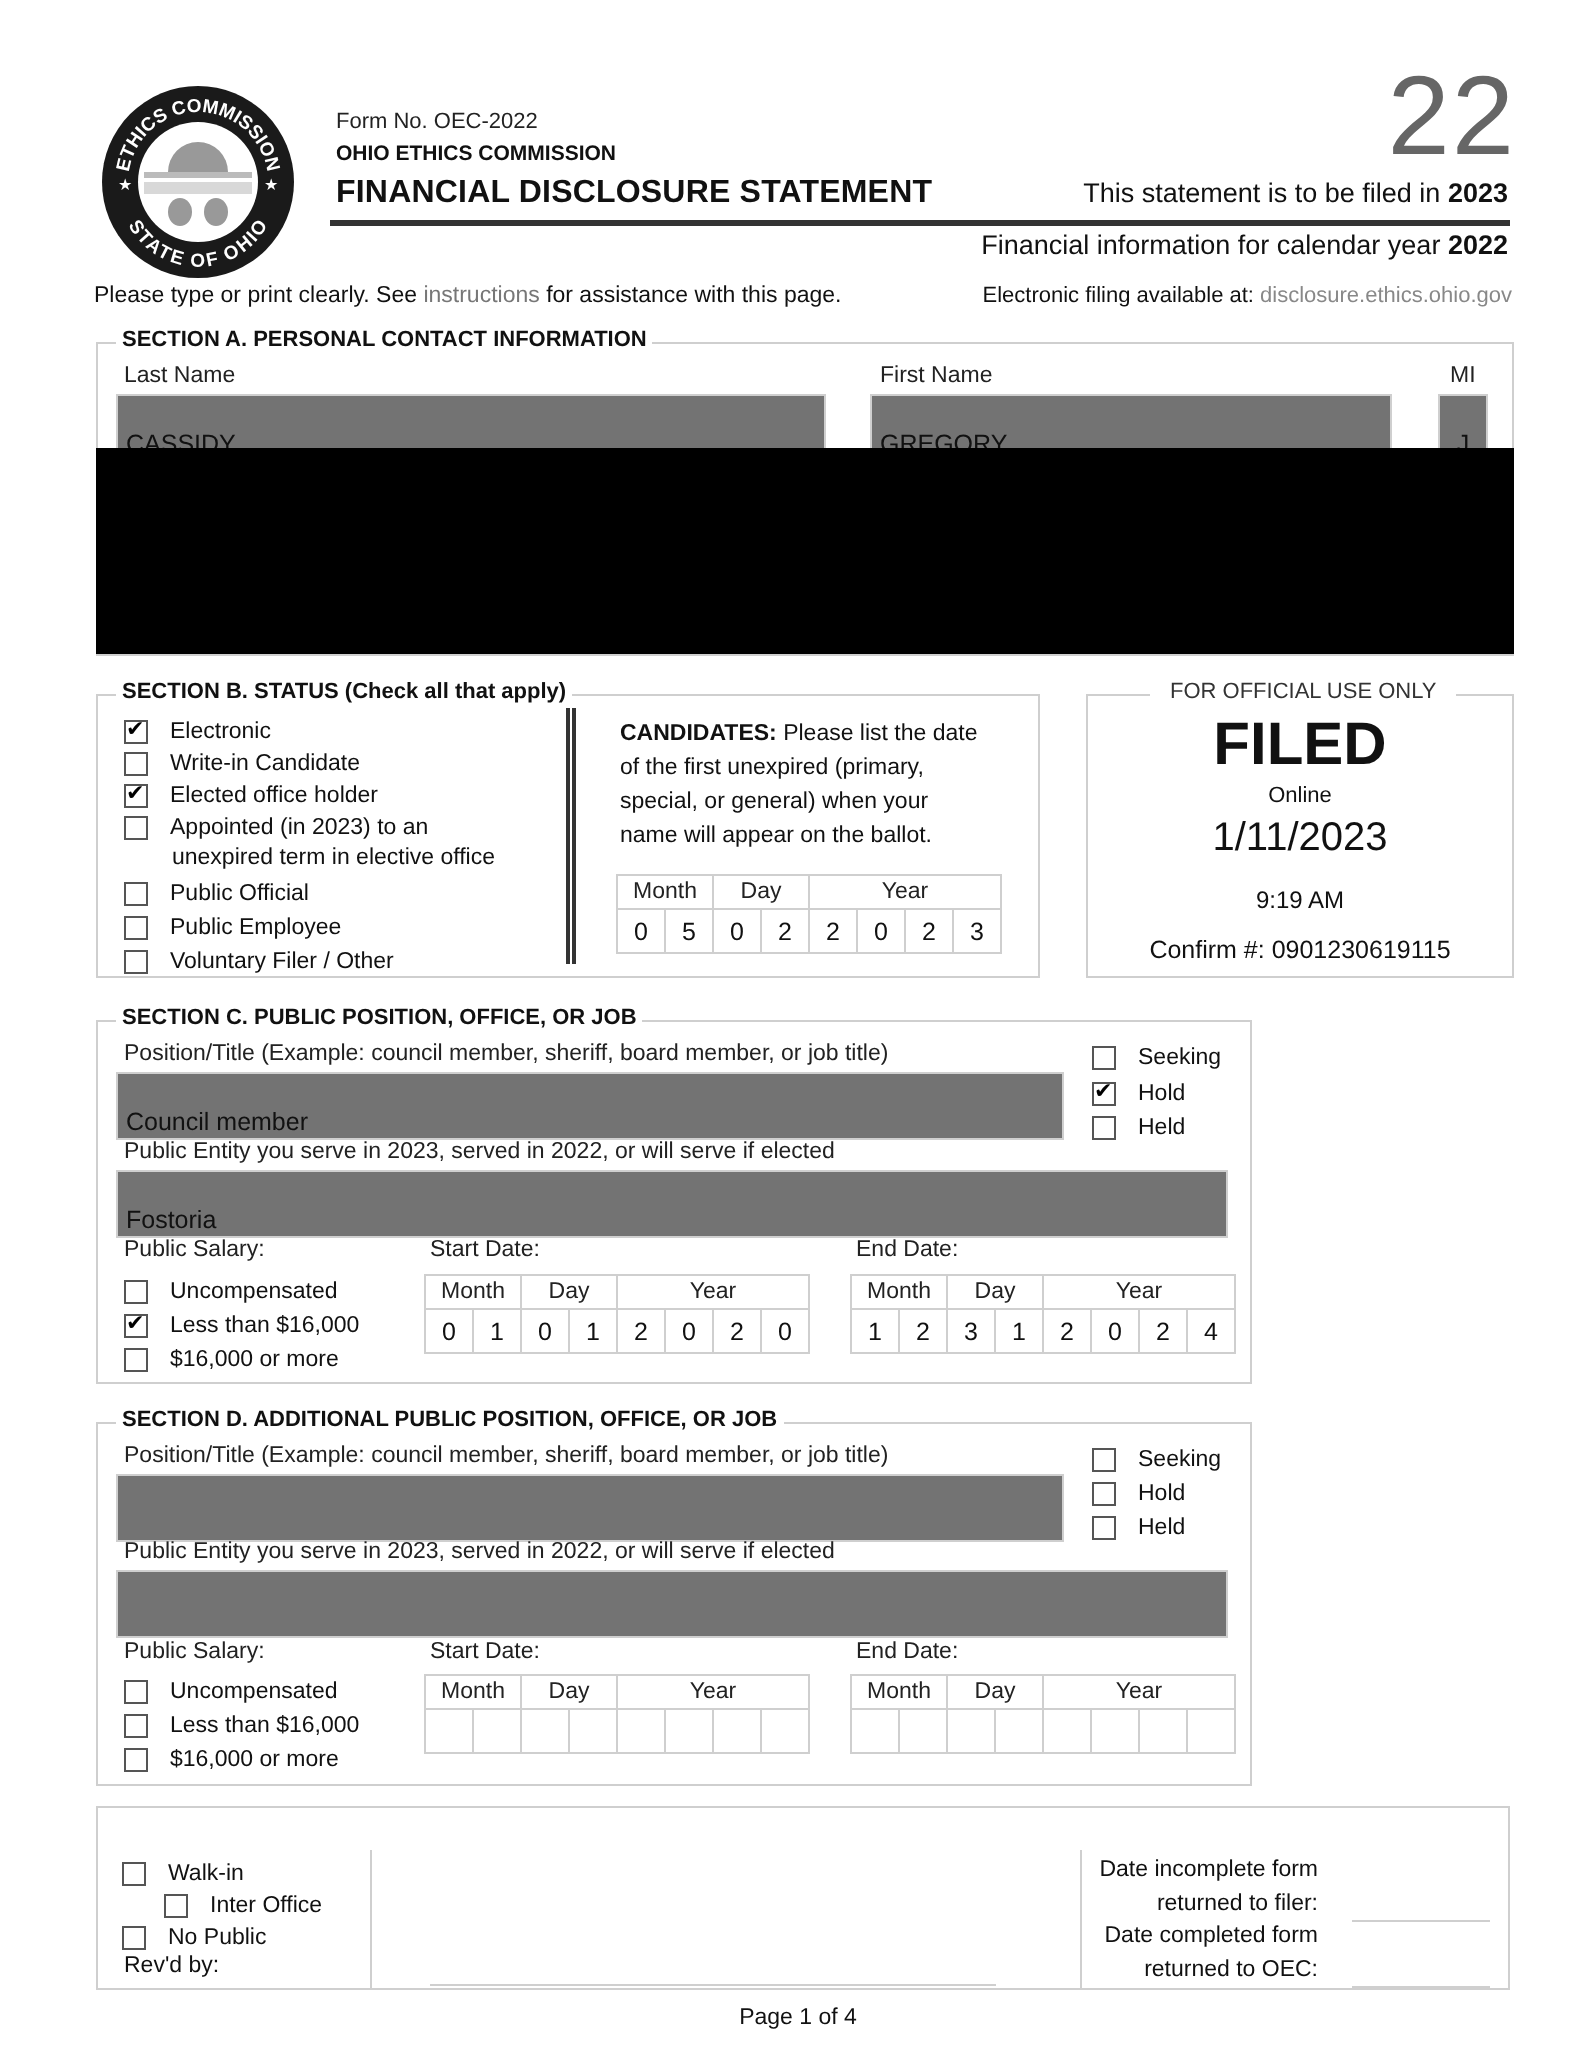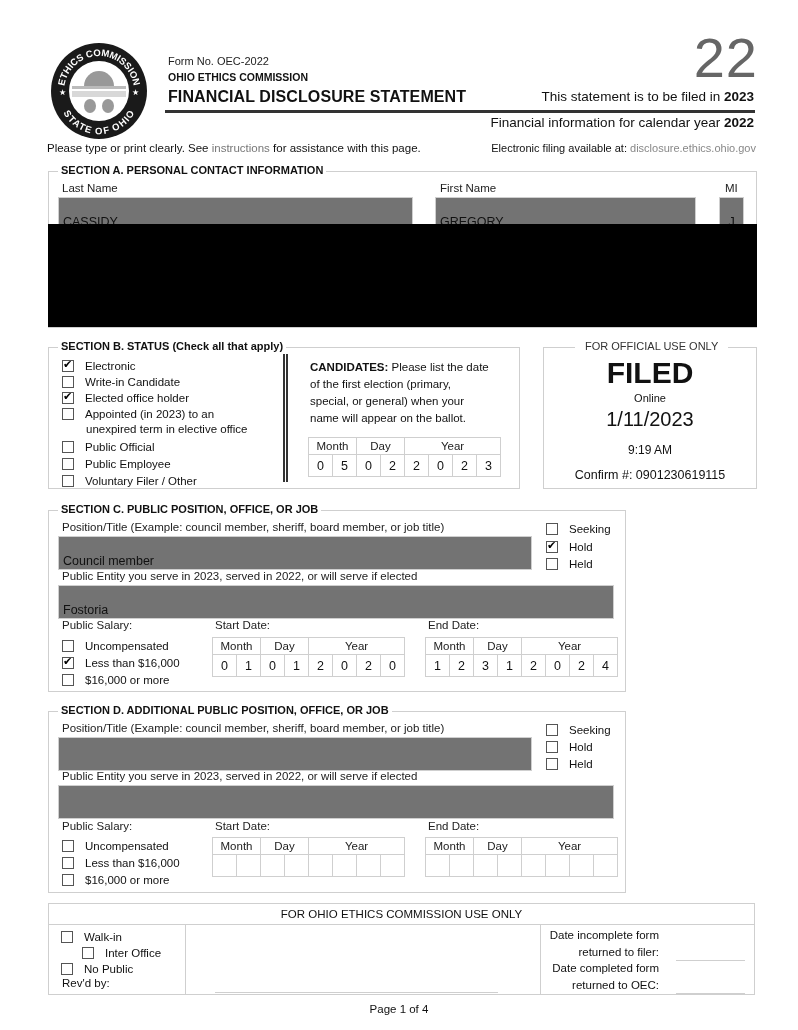--- a/index.html
+++ b/index.html
@@ -134,21 +134,21 @@
 </div>
 <div class="cb-row" style="left:62px; top:473px;">
   <span class="cb"></span>
     <span>Voluntary Filer / Other</span>
 </div>
 
 <div class="abs dbl-rule"></div>
 
 <div class="abs" style="left:310px; top:359px; font-size:11.5px; line-height:17px; width:200px;">
   <b>CANDIDATES:</b><span> Please list the date</span><br>
-  <span>of the first election (primary,</span><br>
+  <span>of the first unexpired (primary,</span><br>
   <span>special, or general) when your</span><br>
   <span>name will appear on the ballot.</span>
 </div>
 
 <table class="grid" style="left:308px; top:437px;">
   <tbody>
       <tr class="hd">
     <td colspan="2">Month</td>
     <td colspan="2">Day</td>
     <td colspan="4">Year</td>
@@ -318,21 +318,20 @@
     <td></td>
     <td></td>
     <td></td>
     <td></td>
     <td></td>
   </tr>
 </tbody>
   </table>
 
 <div class="abs footer-table">
-  <div class="ft-head">FOR OHIO ETHICS COMMISSION USE ONLY</div>
   <div class="vline" style="left:136px;"></div>
   <div class="vline" style="left:491px;"></div>
 
   <div class="cb-row" style="left:12px; top:25px;">
       <span class="cb"></span>
       <span>Walk-in</span>
     </div>
   <div class="cb-row" style="left:16px; top:41px;margin-left:17px;">
       <span class="cb"></span>
       <span>Inter Office</span>

